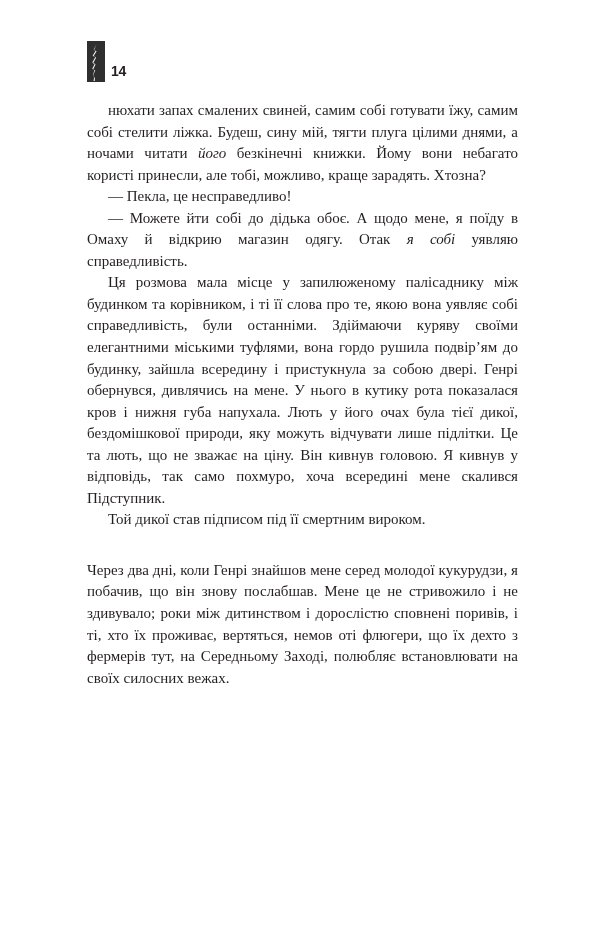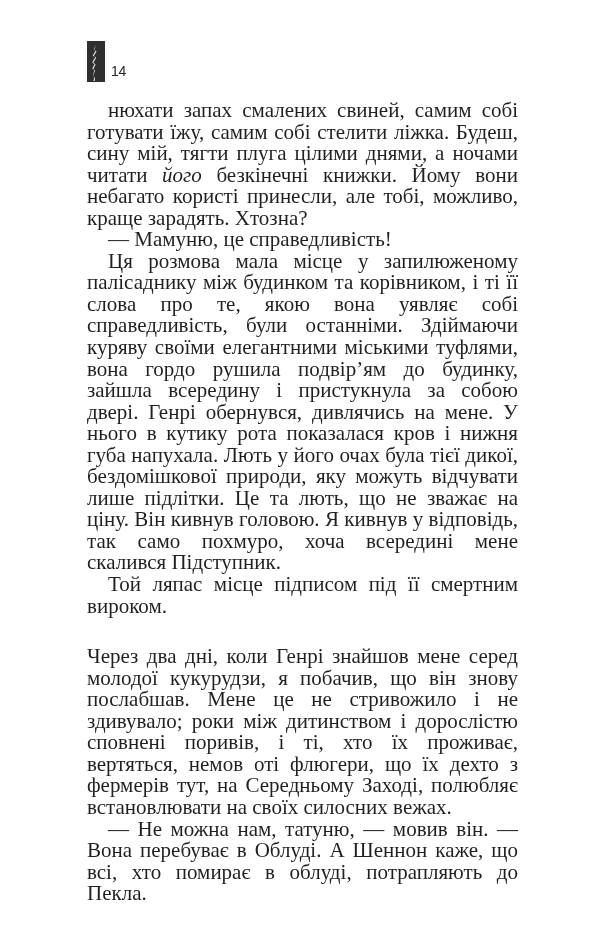--- a/index.html
+++ b/index.html
@@ -46,42 +46,42 @@
   .folio-mark svg {
     position: absolute;
     left: 0;
     top: 0;
     width: 18px;
     height: 41px;
     display: block;
   }
   .folio-num {
     font-family: "Liberation Sans", "DejaVu Sans", sans-serif;
-    font-weight: normal;
+    font-weight: bold;
     font-size: 14px;
     line-height: 1;
     color: #231f20;
     margin-left: 6px;
     padding-bottom: 4px;
     letter-spacing: -0.2px;
   }
 
   
   .textblock {
     position: absolute;
     left: 87px;
     top: 100px;
     width: 431px;
   }
 
   p.para {
     margin: 0;
     text-align: justify;
     text-justify: inter-word;
-    font-size: 21px;
+    font-size: 15px;
     line-height: 21.55px;
     text-indent: 21px;
     hyphens: manual;
     -webkit-hyphens: manual;
     word-spacing: 0px;
   }
   p.para.noindent {
     text-indent: 0;
   }
   p.para.gap-before {
@@ -102,20 +102,20 @@
       <svg viewBox="0 0 18 41" aria-hidden="true">
         <path d="M9.6 3.2 L7.0 9.0 L9.6 10.2 L6.4 15.6 L9.2 16.6 L6.0 22.4 L8.6 23.2 L6.2 28.4 L8.2 29.0 L6.6 33.4 L7.4 37.6 L6.2 33.6 L7.4 28.8 L5.2 28.0 L7.8 22.6 L5.2 21.6 L8.4 16.0 L5.6 14.8 L8.8 9.4 L6.6 8.4 Z" fill="#f2f2f2"></path>
         <path d="M7.1 36.2 L6.5 40.0 L7.9 40.0 L8.0 36.6 Z" fill="#d8d8d8"></path>
       </svg>
     </span>
     <span class="folio-num">14</span>
   </div>
 
   <div class="textblock">
     <p class="para">нюхати запах смалених свиней, самим собі готувати їжу, самим собі стелити ліжка. Будеш, сину мій, тягти плуга цілими днями, а ночами читати <i>його</i> безкінечні книжки. Йому вони небагато користі принесли, але тобі, можливо, краще зарадять. Хтозна?</p>
-    <p class="para">— Мамуню, це справедливість!</p>
+    <p class="para">— Пекла, це несправедливо!</p>
+    <p class="para">— Можете йти собі до дідька обоє. А щодо мене, я поїду в Омаху й відкрию магазин одягу. Отак <i>я собі</i> уявляю справедливість.</p>
     <p class="para">Ця розмова мала місце у запилюженому палісаднику між будинком та корівником, і ті її слова про те, якою вона уявляє собі справедливість, були останніми. Здіймаючи куряву своїми елегантними міськими туфлями, вона гордо рушила подвір’ям до будинку, зайшла всередину і пристукнула за собою двері. Генрі обернувся, дивлячись на мене. У нього в кутику рота показалася кров і нижня губа напухала. Лють у його очах була тієї дикої, бездомішкової природи, яку можуть відчувати лише підлітки. Це та лють, що не зважає на ціну. Він кивнув головою. Я кивнув у відповідь, так само похмуро, хоча всередині мене скалився Підступник.</p>
-    <p class="para">Той ляпас місце підписом під її смертним вироком.</p>
+    <p class="para">Той дикої став підписом під її смертним вироком.</p>
     <p class="para noindent gap-before">Через два дні, коли Генрі знайшов мене серед молодої кукурудзи, я побачив, що він знову послабшав. Мене це не стривожило і не здивувало; роки між дитинством і дорослістю сповнені поривів, і ті, хто їх проживає, вертяться, немов оті флюгери, що їх дехто з фермерів тут, на Середньому Заході, полюбляє встановлювати на своїх силосних вежах.</p>
-    <p class="para">— Не можна нам, татуню, — мовив він. — Вона перебуває в Облуді. А Шеннон каже, що всі, хто помирає в облуді, потрапляють до Пекла.</p>
   </div>
 
 </div>
 
 </body></html>

